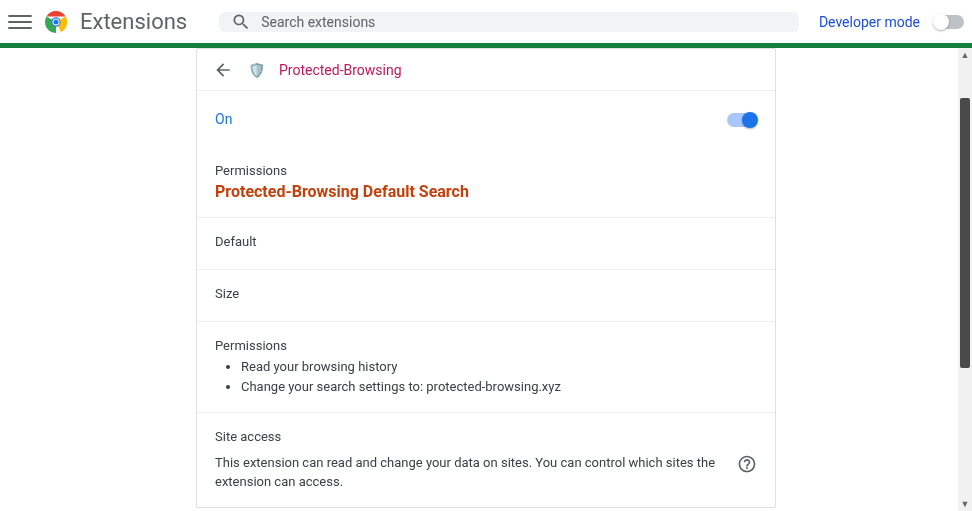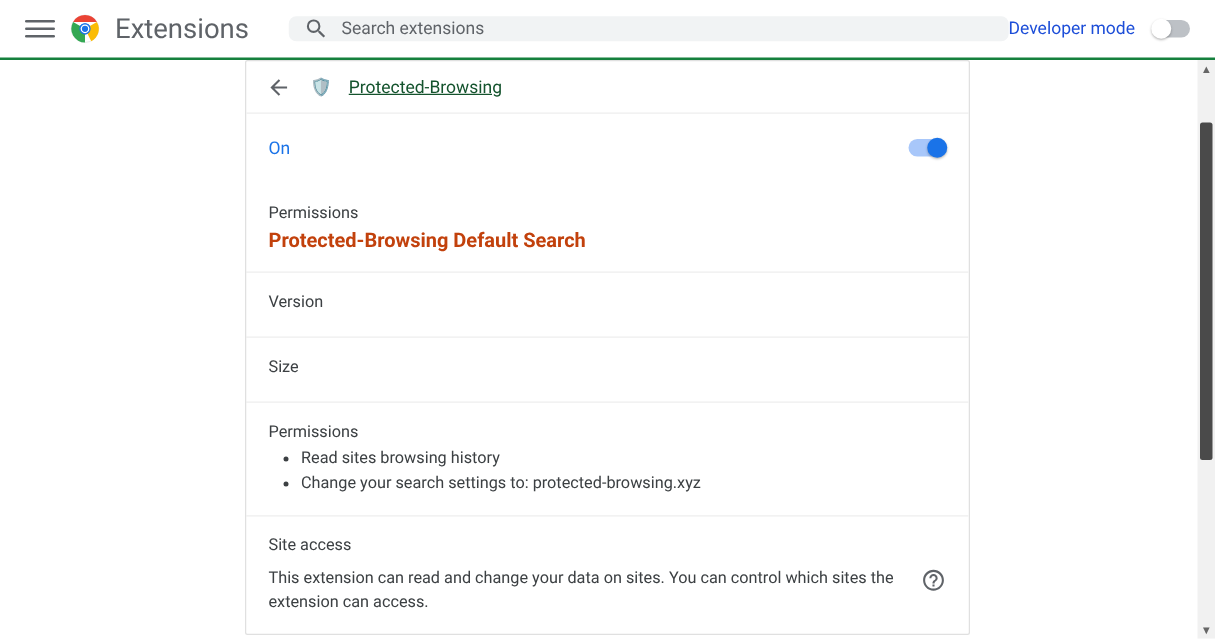--- a/index.html
+++ b/index.html
@@ -1,18 +1,18 @@
 <!DOCTYPE html>
 <html><head>
 <meta charset="utf-8">
 <style>
 * { margin: 0; padding: 0; box-sizing: border-box; font-family: "Segoe UI", Roboto, Arial, sans-serif; }
 html, body { width: 972px; height: 511px; overflow: hidden; background: #fff; }
 
-.topbar { display: flex; align-items: center; height: 48px; padding: 0 20px; border-bottom: 2px solid #15803d; }
+.topbar { display: flex; align-items: center; height: 48px; padding: 0 8px; border-bottom: 5px solid #15803d; }
 .hamburger { width: 24px; height: 24px; display: flex; flex-direction: column; justify-content: center; gap: 4px; cursor: pointer; margin-right: 12px; }
 .hamburger span { height: 2px; background: #5f6368; border-radius: 1px; }
 
 .logo { width: 24px; height: 24px; margin-right: 12px; }
 .title { font-size: 22px; color: #5f6368; font-weight: 400; flex: 0 0 auto; margin-right: 32px; }
 
 .searchbar { flex: 1; max-width: 580px; height: 20px; background: #f1f3f4; border-radius: 6px; display: flex; align-items: center; padding: 0 12px; }
 .search-icon { width: 20px; height: 20px; margin-right: 10px; color: #5f6368; }
 .search-input { flex: 1; border: none; background: transparent; outline: none; font-size: 14px; color: #5f6368; }
 .search-input::placeholder { color: #5f6368; }
@@ -28,28 +28,28 @@
 .toggle.on .track { background: #a8c7fa; }
 .toggle.on .knob { right: -1px; background: #1a73e8; }
 
 .body-wrap { position: relative; width: 100%; height: calc(100% - 48px); }
 
 .detail-panel { position: absolute; top: 0; left: 196px; width: 580px; height: 460px; background: #fff; border: 1px solid #e0e0e0; border-radius: 2px; overflow: hidden; display: flex; flex-direction: column; }
 
 .panel-header { height: 42px; display: flex; align-items: center; gap: 10px; padding: 0 14px; border-bottom: 1px solid #eee; }
 .back { width: 24px; height: 24px; display: flex; align-items: center; justify-content: center; cursor: pointer; color: #5f6368; }
 .ext-icon { width: 24px; height: 24px; border-radius: 4px; display: flex; align-items: center; justify-content: center; font-size: 14px; }
-.ext-title { font-size: 14px; color: #14532d; text-decoration: underline; }
+.ext-title { font-size: 14px; color: #be185d; }
 
 .panel-scroll { flex: 1; overflow: auto; }
 .section { padding: 16px 18px; border-bottom: 1px solid #eee; }
 .section-head { font-size: 13px; color: #3c4043; margin-bottom: 4px; }
 .section-body { font-size: 16px; color: #c2410c; font-weight: bold; }
 
-.on-row { display: flex; align-items: flex-start; padding: 20px 18px; }
+.on-row { display: flex; align-items: flex-end; padding: 20px 18px; }
 .on-label { font-size: 14px; color: #1a73e8; }
 .spacer { flex: 1; }
 
 .perm-list { list-style: disc; padding-left: 26px; }
 .perm-list li { font-size: 13px; color: #3c4043; line-height: 1.5; }
 
 .site-access-desc { font-size: 13px; color: #3c4043; line-height: 1.45; margin-bottom: 14px; display: flex; gap: 12px; }
 .help-icon { flex: 0 0 auto; width: 20px; height: 20px; color: #5f6368; cursor: pointer; }
 
 .scrollbar-dark { position: absolute; right: 0; top: 0; width: 14px; height: 100%; background: #f1f1f1; }
@@ -120,31 +120,31 @@
             <div class="knob"></div>
         </div>
       </div>
 
       <div class="section">
         <div class="section-head">Permissions</div>
         <div class="section-body">Protected-Browsing Default Search</div>
       </div>
 
       <div class="section">
-        <div class="section-head">Version</div>
+        <div class="section-head">Default</div>
       </div>
 
       <div class="section">
         <div class="section-head">Size</div>
       </div>
 
       <div class="section">
         <div class="section-head">Permissions</div>
         <ul class="perm-list">
-          <li>Read sites browsing history</li>
+          <li>Read your browsing history</li>
           <li>Change your search settings to: protected-browsing.xyz</li>
         </ul>
       </div>
 
       <div class="section" style="border-bottom:none;">
         <div class="section-head" style="margin-bottom:10px;">Site access</div>
         <div class="site-access-desc">
           <span>This extension can read and change your data on sites. You can control which sites the extension can access.</span>
           <svg class="help-icon" viewBox="0 0 24 24">
             <path fill="currentColor" d="M11 18h2v-2h-2v2zm1-16C6.48 2 2 6.48 2 12s4.48 10 10 10 10-4.48 10-10S17.52 2 12 2zm0 18c-4.41 0-8-3.59-8-8s3.59-8 8-8 8 3.59 8 8-3.59 8-8 8zm0-14c-2.21 0-4 1.79-4 4h2c0-1.1.9-2 2-2s2 .9 2 2c0 2-3 1.75-3 5h2c0-2.25 3-2.5 3-5 0-2.21-1.79-4-4-4z"></path>

